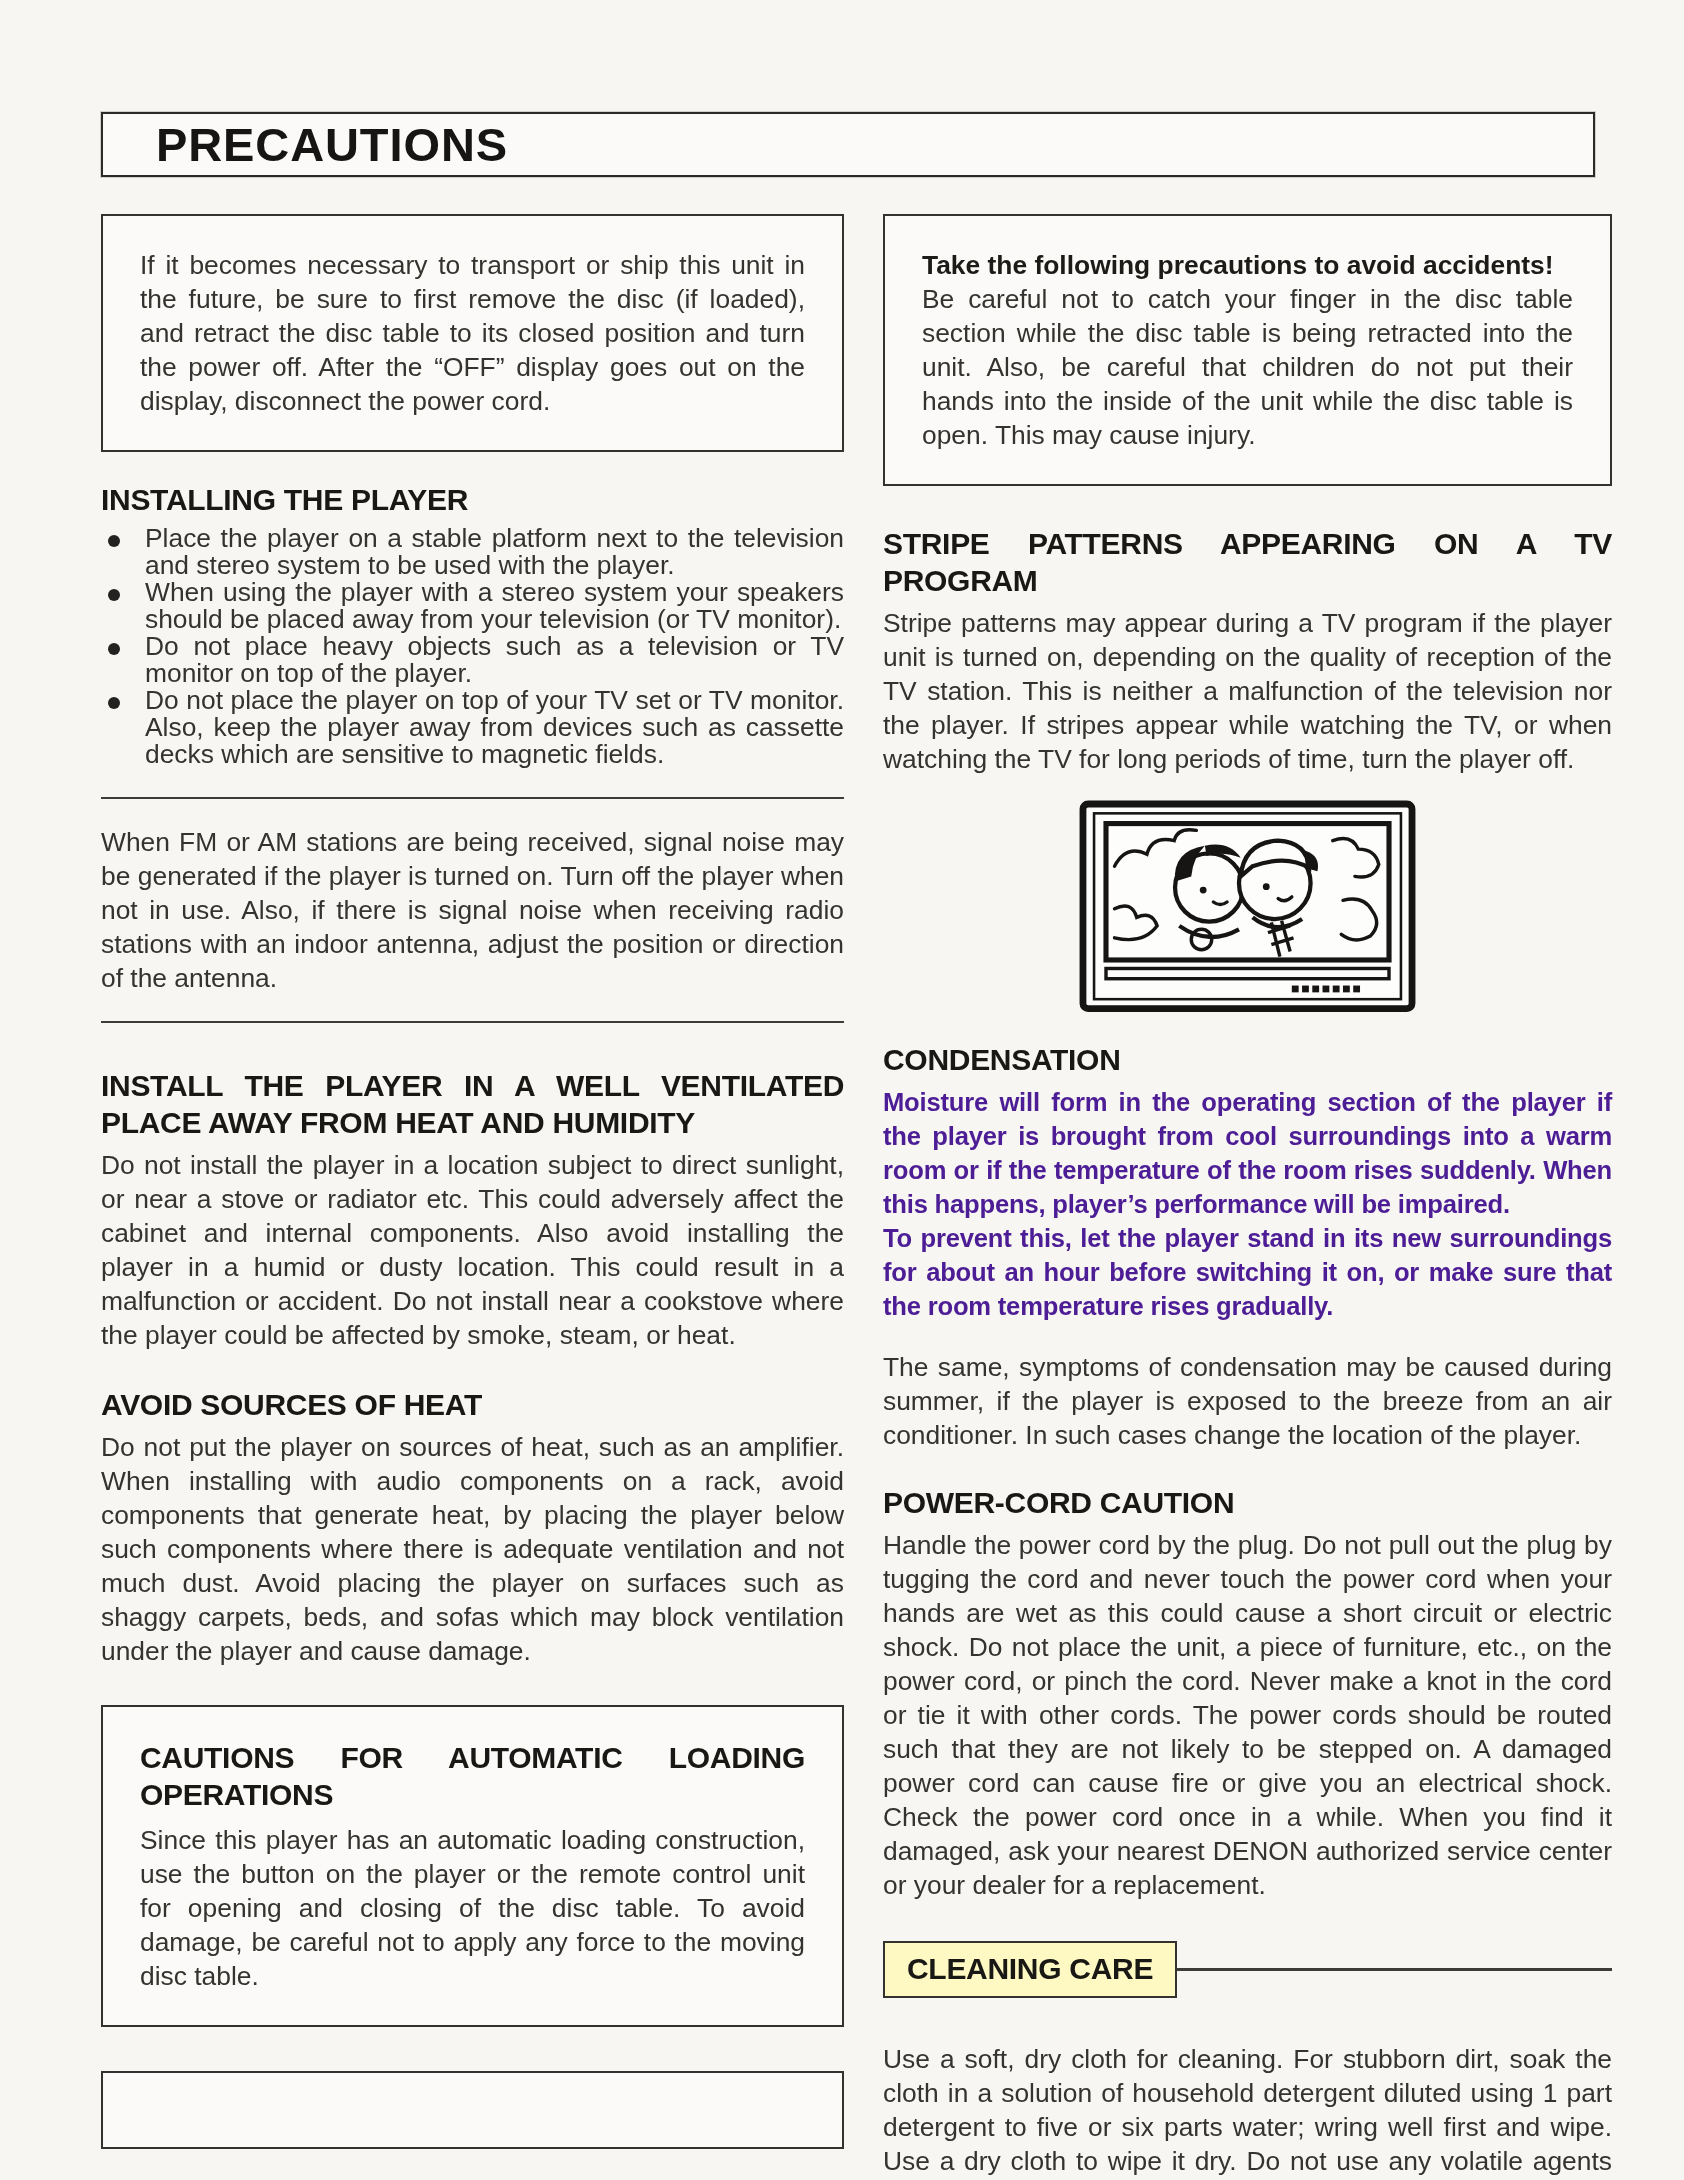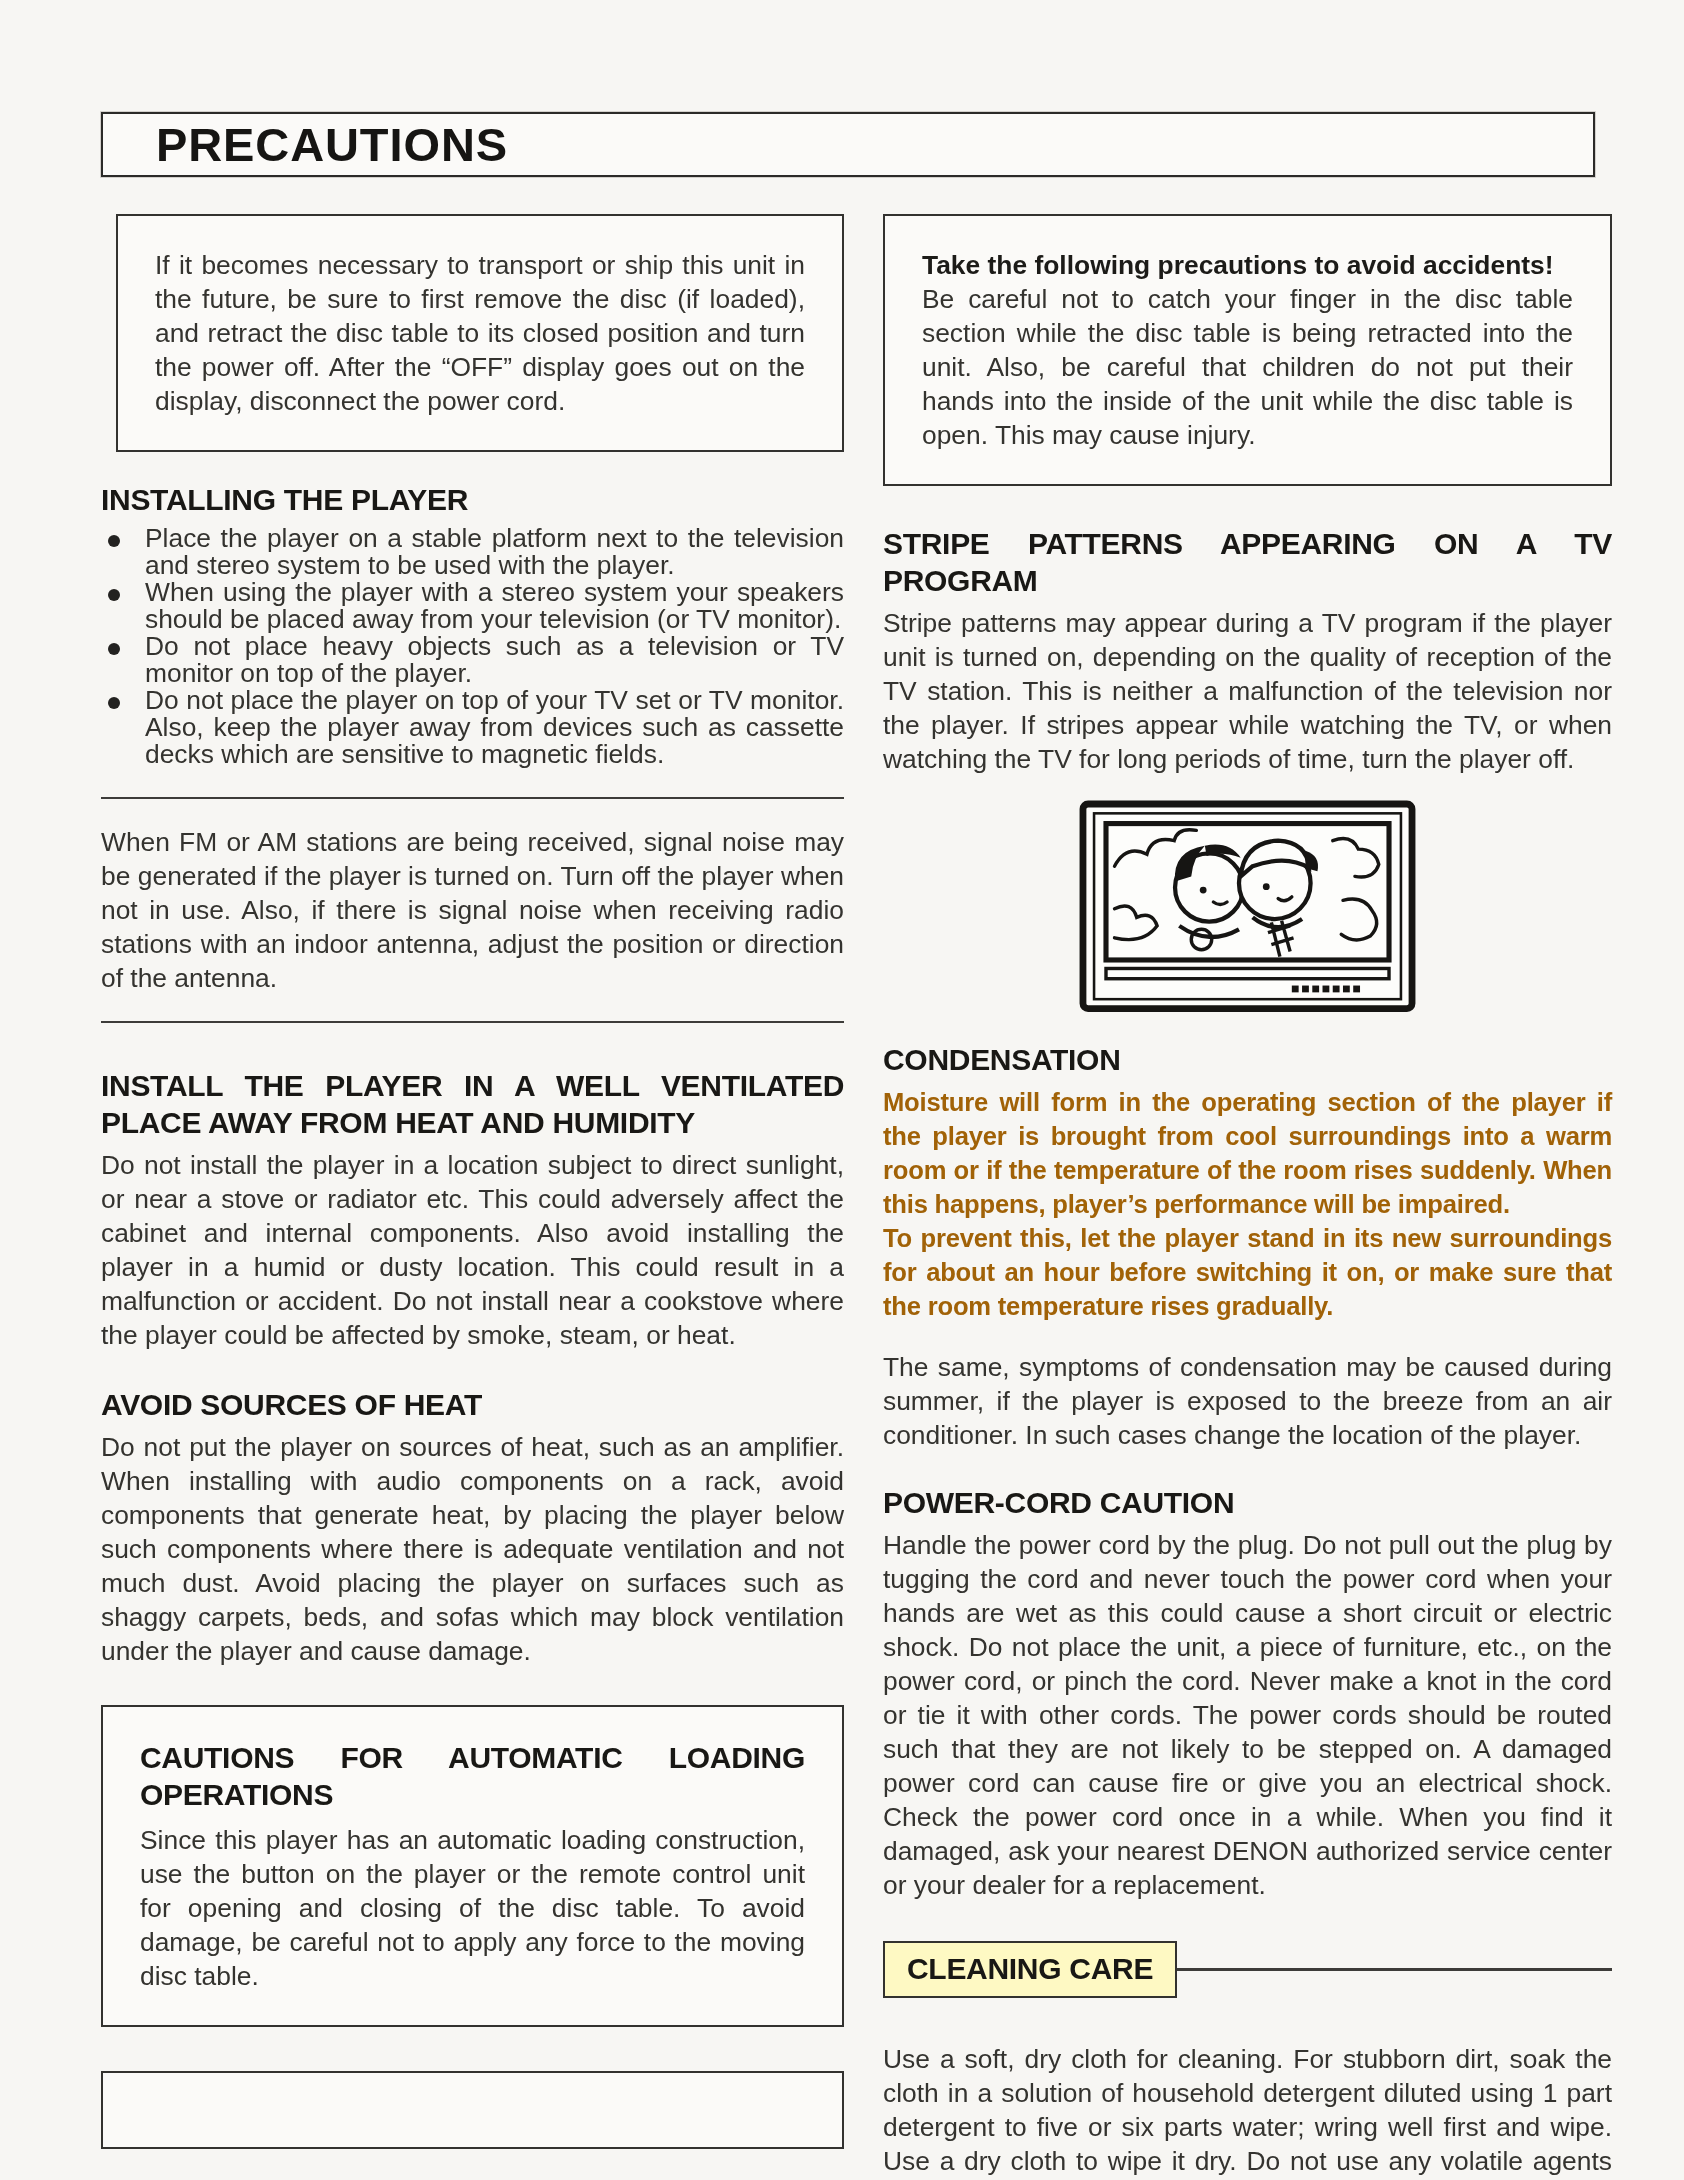--- a/index.html
+++ b/index.html
@@ -47,21 +47,21 @@
   .note-box{
     box-sizing:border-box;
     border:2.6px solid #33322f;
     background:#fbfaf8;
     padding:32px 37px;
   }
   .rule{
     border:none;height:2.6px;background:#3d3c39;margin:0;
   }
   
-  .transport-box{margin-bottom:29px;margin-left:15px;}
+  .transport-box{margin-bottom:29px;}
   .bullets{margin:1.7px 0 0 0;padding:0;list-style:none;}
   .bullets li{
     position:relative;padding-left:44px;
     font-size:26.4px;line-height:27px;text-align:justify;color:#34332f;
   }
   .bullets li .dot{
     position:absolute;left:6.8px;top:10.2px;
     width:12px;height:12px;border-radius:50%;background:#232220;
   }
   .hr-top{margin-top:29px;}
@@ -75,21 +75,21 @@
   .accident-box{margin-bottom:39px;}
   .accident-lead{
     font-size:26.4px;line-height:34px;font-weight:700;color:#1c1b18;margin:0;
     text-align:justify;
   }
   .tv-figure{
     margin:22px auto 17px auto;width:341px;display:block;
   }
   .cond-section{margin-top:22px;}
   .bold-text{
-    font-size:25.6px;line-height:34px;font-weight:700;color:#a16207;
+    font-size:25.6px;line-height:34px;font-weight:700;color:#4c1d95;
     text-align:justify;margin:0;letter-spacing:-0.2px;
   }
   .cond-body{margin-top:27px;}
   .power-section{margin-top:32px;}
   .cleaning-row{
     display:flex;align-items:center;margin:39px 0 44px 0;
   }
   .cleaning-label-box{
     box-sizing:border-box;border:2.6px solid #33322f;background:#fef9c3;
     padding:8.5px 22px 10.2px 22px;flex:0 0 auto;

